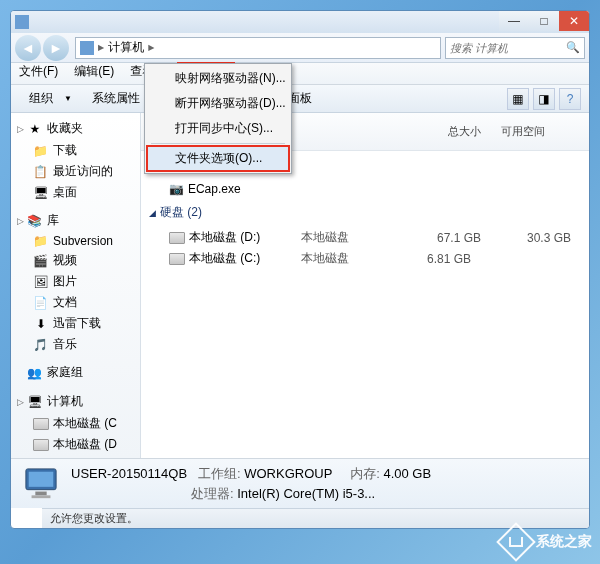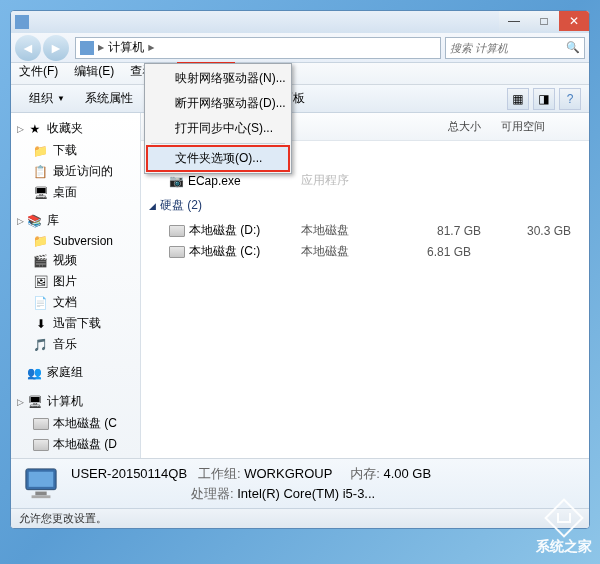--- a/index.html
+++ b/index.html
@@ -15,53 +15,53 @@
 .nav-row { height: 30px; background: linear-gradient(#f4f7fb, #e8eff8); display: flex; align-items: center; padding: 2px 4px; border-bottom: 1px solid #c8d4e0; }
 .nav-btn { width: 26px; height: 26px; border-radius: 50%; background: linear-gradient(#d8e8f4,#a8c8e0); margin-right: 2px; display:flex; align-items:center; justify-content:center; color:#fff; font-size:14px; }
 .addr-bar { flex: 1; height: 22px; background: #fff; border: 1px solid #a8b8c8; display: flex; align-items: center; padding: 0 4px; margin: 0 4px; }
 .addr-icon { width: 14px; height: 14px; background: #6a9ed4; margin-right: 4px; }
 .search-box { width: 140px; height: 22px; background: #fff; border: 1px solid #a8b8c8; display: flex; align-items: center; padding: 0 4px; }
 .search-box input { border: none; outline: none; width: 100%; font-size: 11px; font-style: italic; color: #888; }
 .menubar { height: 22px; background: linear-gradient(#f8fafc,#eef3f8); display: flex; align-items: flex-start; border-bottom: 1px solid #d0d8e0; position: relative; }
 .menu-item { padding: 0 8px; display: flex; align-items: center; font-size: 12px; cursor: default; }
 .menu-item.hl { outline: 2px solid #e83020; outline-offset: -1px; background: #deeaf6; }
 .toolbar { height: 28px; background: linear-gradient(#f4f8fc,#e4ecf4); display: flex; align-items: center; padding: 0 8px; border-bottom: 1px solid #c8d4e0; }
-.tool-btn { padding: 2px 10px; font-size: 12px; display: flex; align-items: center; gap: 4px; }
+.tool-btn { padding: 2px 10px; font-size: 12px; display: flex; align-items: center; gap: 11px; }
 .tbar-right { margin-left: auto; display: flex; gap: 4px; }
 .tbar-icon { width: 22px; height: 22px; background: linear-gradient(#f0f4f8,#d8e4f0); border: 1px solid #c0cce0; display:flex; align-items:center; justify-content:center; }
 .body-area { flex: 1; display: flex; overflow: hidden; }
 .sidebar { width: 130px; background: linear-gradient(#fff,#f0f4f8); border-right: 1px solid #d8e0e8; padding: 4px 0; overflow: hidden; }
 .sb-group { margin-bottom: 6px; }
 .sb-head { display: flex; align-items: center; padding: 3px 6px; font-size: 12px; }
 .sb-chev { width: 10px; font-size: 9px; color: #666; }
 .sb-icon { width: 16px; height: 14px; margin-right: 4px; display:flex; align-items:center; justify-content:center; font-size:12px; }
 .sb-item { display: flex; align-items: center; padding: 2px 6px 2px 22px; font-size: 12px; }
 .content { flex: 1; background: #fff; overflow: auto; position: relative; }
-.col-headers { height: 28px; background: linear-gradient(#fcfdfe,#f0f4f8); border-bottom: 1px solid #e0e6ec; display: flex; align-items: center; font-size: 11px; color: #444; }
+.col-headers { height: 38px; background: linear-gradient(#fcfdfe,#f0f4f8); border-bottom: 1px solid #e0e6ec; display: flex; align-items: center; font-size: 11px; color: #444; }
 .col-name { width: 160px; padding-left: 10px; }
 .col-type { width: 100px; }
 .col-total { width: 100px; text-align: right; padding-right: 20px; }
 .col-free { width: 80px; text-align: left; padding-right: 10px; }
 .group-header { padding: 6px 8px; font-size: 12px; color: #1e3a6e; display: flex; align-items: center; gap: 4px; }
 .row { display: flex; align-items: center; padding: 2px 0; font-size: 12px; }
 .row .rname { width: 160px; padding-left: 28px; display: flex; align-items: center; gap: 4px; }
 .row .rtype { width: 100px; color: #555; }
 .row .rtotal { width: 100px; text-align: right; padding-right: 20px; color: #555; }
 .row .rfree { width: 80px; text-align: right; padding-right: 10px; color: #555; }
 .drive-icon { width: 16px; height: 12px; background: linear-gradient(#e8e8e8,#c8c8c8); border: 1px solid #999; border-radius: 1px; }
 .dropdown-menu { position: absolute; top: 0; left: 133px; width: 148px; background: #f4f4f4; border: 1px solid #a0a8b0; box-shadow: 2px 2px 4px rgba(0,0,0,0.3); z-index: 100; padding: 2px; }
 .dd-item { padding: 4px 10px 4px 28px; font-size: 12px; white-space: nowrap; }
 .dd-item.hl2 { outline: 2px solid #e83020; outline-offset: -1px; background: #deeaf6; }
 .dd-sep { height: 1px; background: #c8d0d8; margin: 2px 4px; }
 .details-pane { height: 50px; background: linear-gradient(#f4f8fc,#e8f0f8); border-top: 1px solid #d0d8e0; display: flex; align-items: center; padding: 4px 10px; gap: 10px; }
 .dp-icon { width: 40px; height: 38px; display:flex; align-items:center; justify-content:center; }
 .monitor-svg { width: 38px; height: 34px; }
 .dp-text { font-size: 13px; line-height: 1.5; }
-.statusbar { height: 20px; background: linear-gradient(#eef3f8,#e0e8f0); border-top: 1px solid #c8d4e0; display: flex; align-items: center; padding: 8px 8px; font-size: 11px; color: #333; }
-.watermark { position: absolute; right: 8px; bottom: 8px; display: flex; align-items: center; gap: 6px; color: #fff; font-size: 14px; opacity: 0.95; flex-direction: column; }
+.statusbar { height: 20px; background: linear-gradient(#eef3f8,#e0e8f0); border-top: 1px solid #c8d4e0; display: flex; align-items: center; padding: 8px 8px; font-size: 11px; color: #333; margin-left: 31px; }
+.watermark { position: absolute; right: 8px; bottom: 8px; display: flex; align-items: center; gap: 6px; color: #fff; font-size: 14px; opacity: 0.95; }
 .wm-icon { width: 28px; height: 28px; border: 2px solid #fff; transform: rotate(45deg); display:flex; align-items:center; justify-content:center; }
 .wm-inner { width: 14px; height: 10px; border: 2px solid #fff; border-top: none; transform: rotate(-45deg); }
 .wm-small { font-size: 10px; letter-spacing: 1px; opacity: 0.9; }
 </style>
 </head>
 <body>
 
 <div class="window">
 
   <div class="titlebar">
@@ -211,34 +211,33 @@
 
       <div class="group-header">
         <span style="font-size:9px">◢</span>
         <span>网络</span>
       </div>
       <div class="row">
         <div class="rname">
             <span>📷</span>
             <span>ECap.exe</span>
           </div>
-        <div class="rtype" style="color:#bbb">应用程序</div>
       </div>
 
       <div class="group-header">
         <span style="font-size:9px">◢</span>
         <span>硬盘 (2)</span>
       </div>
       <div class="row">
         <div class="rname">
             <span class="drive-icon"></span>
             <span>本地磁盘 (D:)</span>
           </div>
         <div class="rtype">本地磁盘</div>
-        <div class="rtotal">81.7 GB</div>
+        <div class="rtotal">67.1 GB</div>
         <div class="rfree">30.3 GB</div>
       </div>
       <div class="row">
         <div class="rname">
             <span class="drive-icon"></span>
             <span>本地磁盘 (C:)</span>
           </div>
         <div class="rtype">本地磁盘</div>
         <div class="rfree">6.81 GB</div>
       </div>

